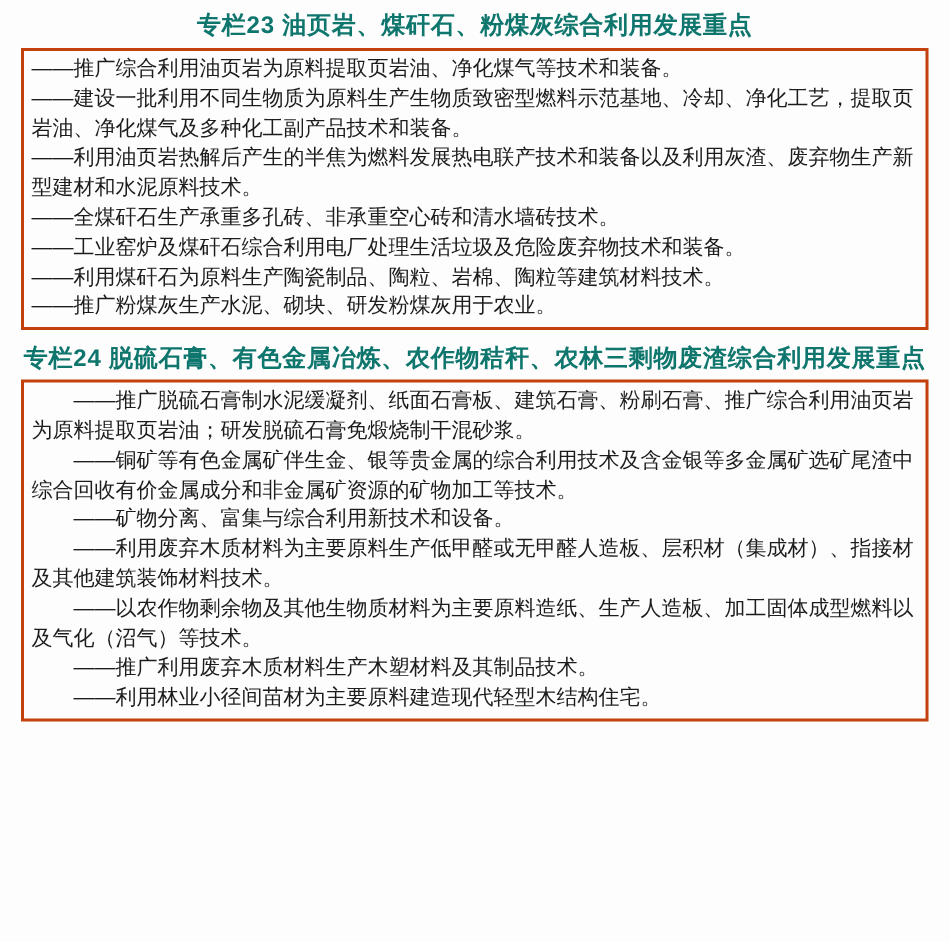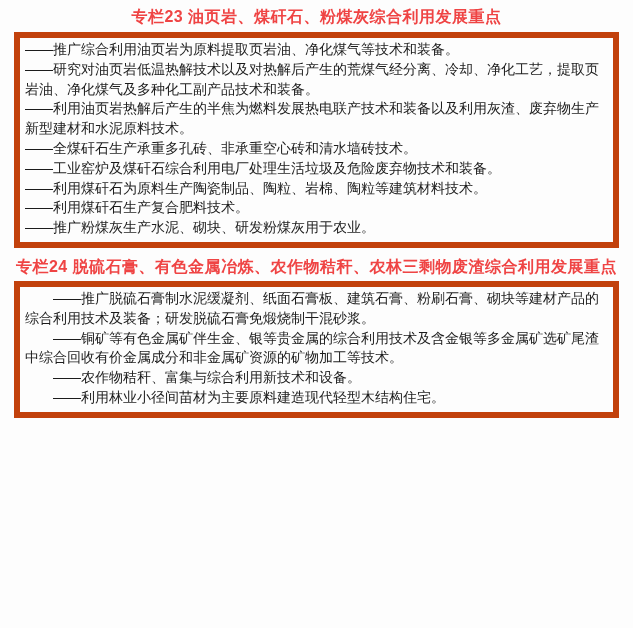--- a/index.html
+++ b/index.html
@@ -18,30 +18,30 @@
     box-sizing: border-box;
     width: 633px;
     padding: 4px 14px 0 14px;
   }
   .panel-title {
     margin: 0;
     padding: 3px 0 4px 0;
     font-size: 16px;
     font-weight: bold;
     text-align: center;
-    color: #ef4444;
+    color: #0f766e;
     letter-spacing: 0.5px;
     white-space: nowrap;
   }
   .section-24 .panel-title {
     margin-top: 5px;
     padding: 4px 0 3px 0;
   }
   .panel-box {
-    border: 6px solid #c2410c;
+    border: 2px solid #c2410c;
     background: #fdfdfd;
     padding: 2px 5px 4px 5px;
   }
   .para {
     margin: 0;
     font-size: 14px;
     line-height: 19.8px;
     text-align: left;
     word-break: break-all;
   }
@@ -50,33 +50,35 @@
 </style>
 </head>
 <body>
 
 <div class="page">
 
   <section class="section-23">
     <h2 class="panel-title">专栏23 油页岩、煤矸石、粉煤灰综合利用发展重点</h2>
     <div class="panel-box box-23">
       <p class="para">——推广综合利用油页岩为原料提取页岩油、净化煤气等技术和装备。</p>
-      <p class="para">——研究对油页岩低温热解技术以及对热解后产生的荒煤气经分离、冷却、净化工艺，提取页岩油、净化煤气及多种化工副产品技术和装备。</p>
+      <p class="para">——建设一批利用不同生物质为原料生产生物质致密型燃料示范基地、冷却、净化工艺，提取页岩油、净化煤气及多种化工副产品技术和装备。</p>
       <p class="para">——利用油页岩热解后产生的半焦为燃料发展热电联产技术和装备以及利用灰渣、废弃物生产新型建材和水泥原料技术。</p>
       <p class="para">——全煤矸石生产承重多孔砖、非承重空心砖和清水墙砖技术。</p>
       <p class="para">——工业窑炉及煤矸石综合利用电厂处理生活垃圾及危险废弃物技术和装备。</p>
       <p class="para">——利用煤矸石为原料生产陶瓷制品、陶粒、岩棉、陶粒等建筑材料技术。</p>
-      <p class="para">——利用煤矸石生产复合肥料技术。</p>
       <p class="para">——推广粉煤灰生产水泥、砌块、研发粉煤灰用于农业。</p>
     </div>
   </section>
 
   <section class="section-24">
     <h2 class="panel-title">专栏24 脱硫石膏、有色金属冶炼、农作物秸秆、农林三剩物废渣综合利用发展重点</h2>
     <div class="panel-box box-24">
-      <p class="para">——推广脱硫石膏制水泥缓凝剂、纸面石膏板、建筑石膏、粉刷石膏、砌块等建材产品的综合利用技术及装备；研发脱硫石膏免煅烧制干混砂浆。</p>
+      <p class="para">——推广脱硫石膏制水泥缓凝剂、纸面石膏板、建筑石膏、粉刷石膏、推广综合利用油页岩为原料提取页岩油；研发脱硫石膏免煅烧制干混砂浆。</p>
       <p class="para">——铜矿等有色金属矿伴生金、银等贵金属的综合利用技术及含金银等多金属矿选矿尾渣中综合回收有价金属成分和非金属矿资源的矿物加工等技术。</p>
-      <p class="para">——农作物秸秆、富集与综合利用新技术和设备。</p>
+      <p class="para">——矿物分离、富集与综合利用新技术和设备。</p>
+      <p class="para">——利用废弃木质材料为主要原料生产低甲醛或无甲醛人造板、层积材（集成材）、指接材及其他建筑装饰材料技术。</p>
+      <p class="para">——以农作物剩余物及其他生物质材料为主要原料造纸、生产人造板、加工固体成型燃料以及气化（沼气）等技术。</p>
+      <p class="para">——推广利用废弃木质材料生产木塑材料及其制品技术。</p>
       <p class="para">——利用林业小径间苗材为主要原料建造现代轻型木结构住宅。</p>
     </div>
   </section>
 
 </div>
 
 </body></html>

